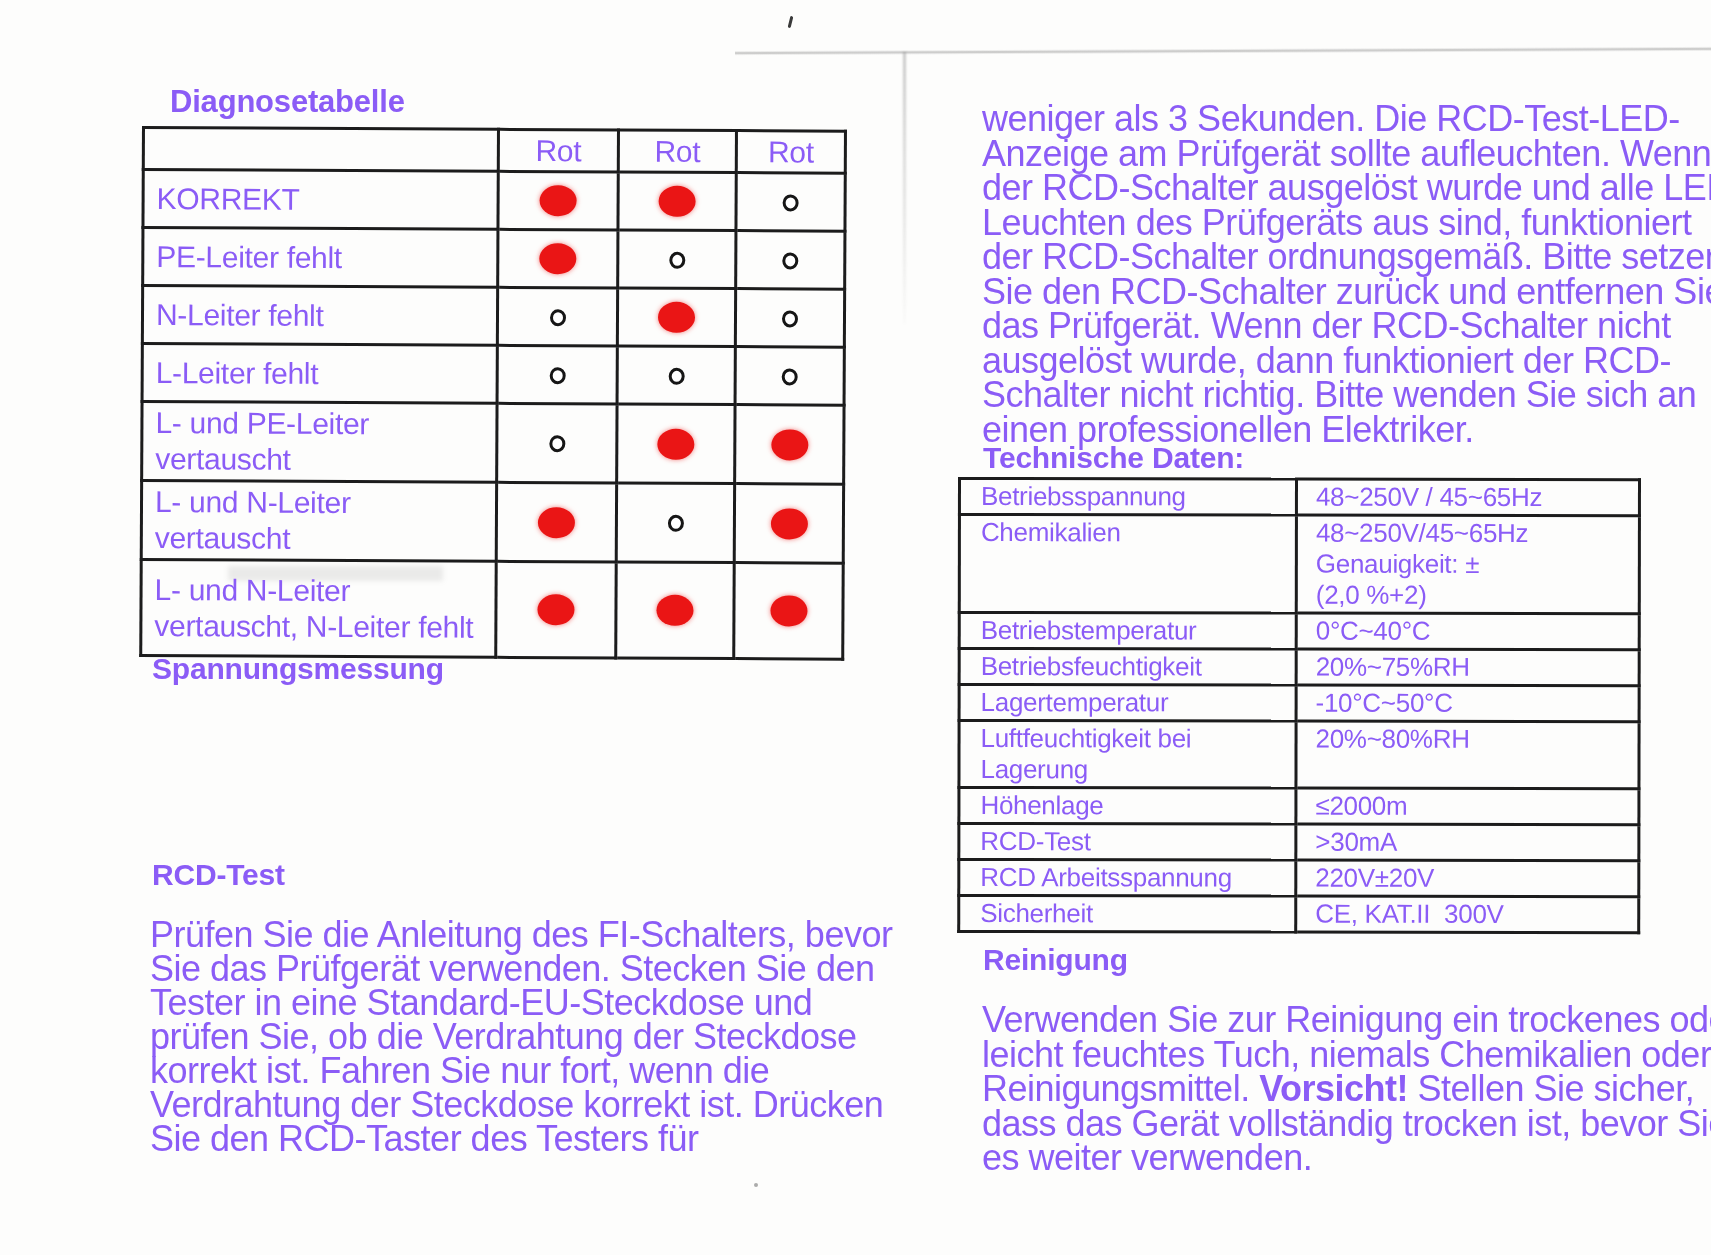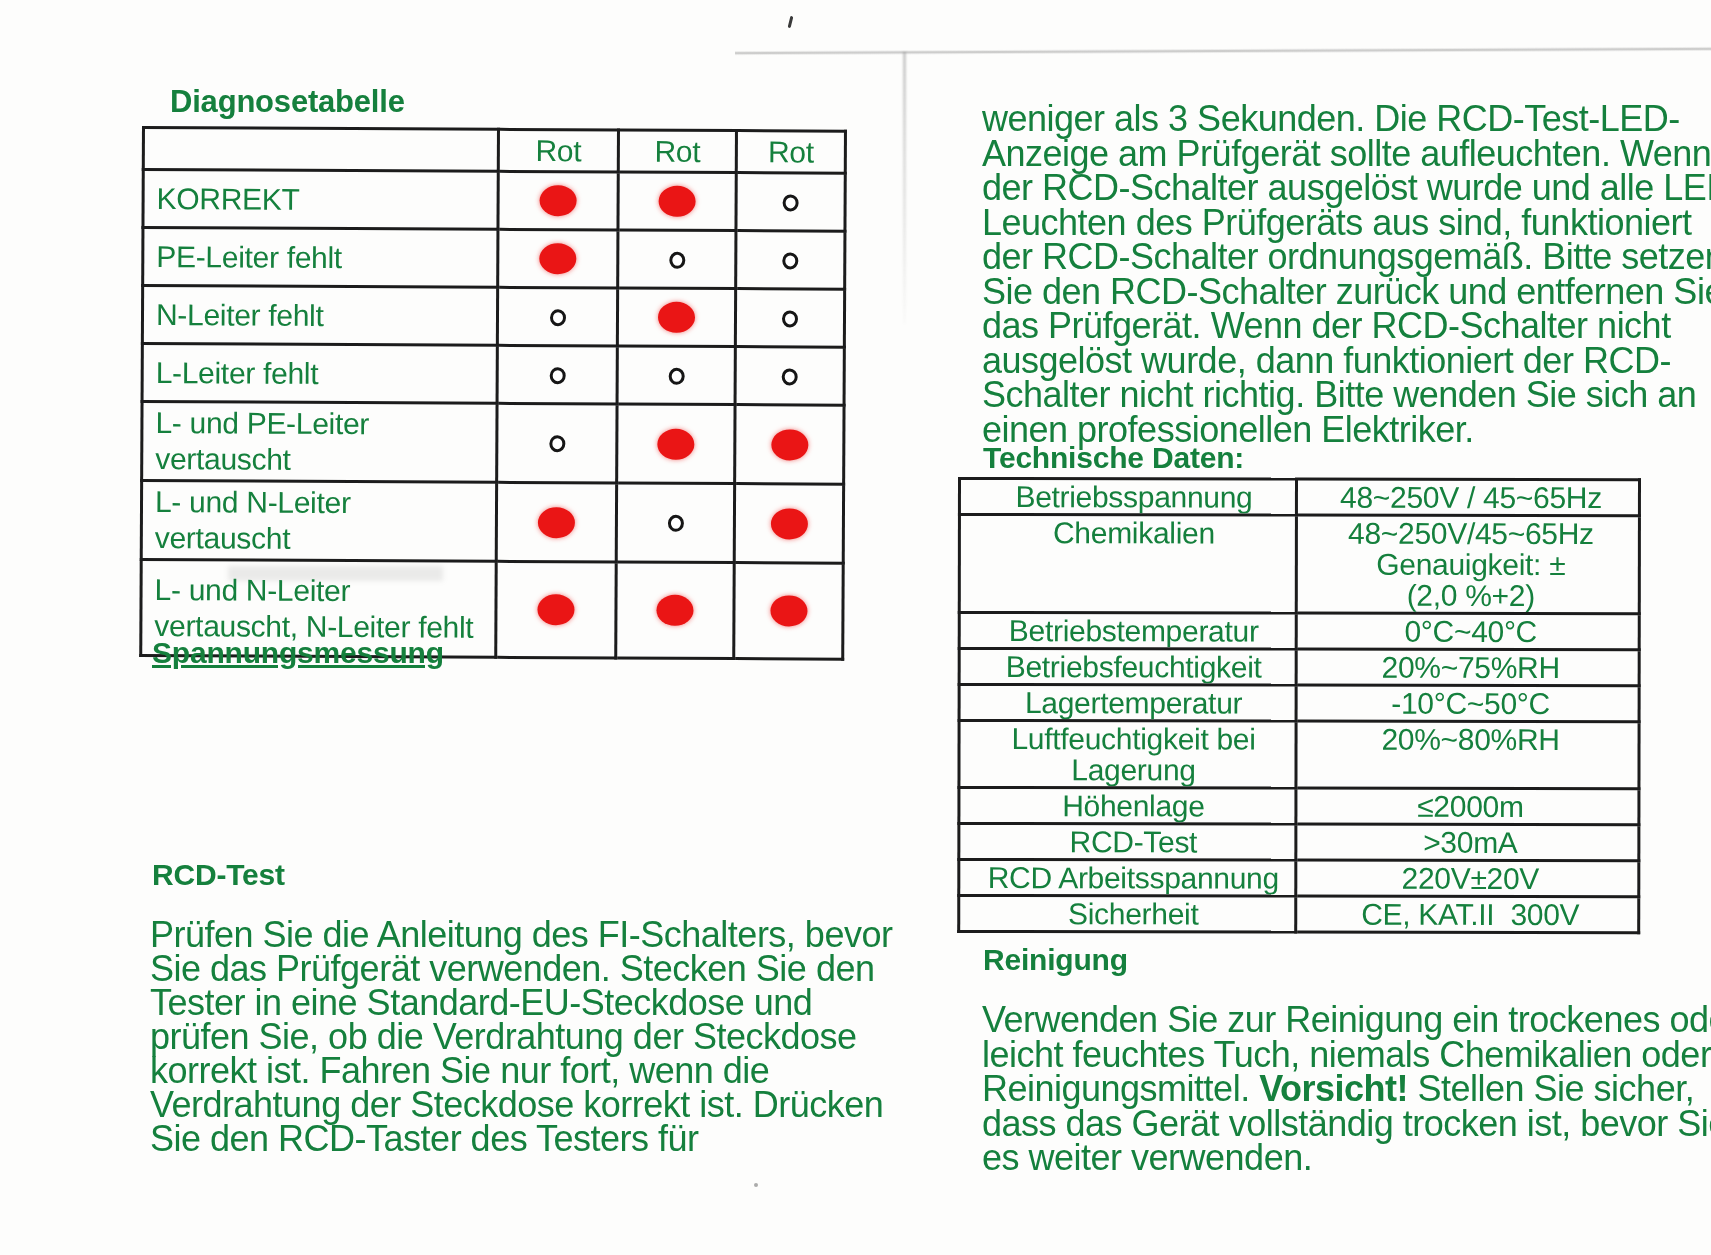--- a/index.html
+++ b/index.html
@@ -2,21 +2,21 @@
 <html><head>
 <meta charset="utf-8">
 <style>
   html,body{margin:0;padding:0;background:#e9e9e9;}
   .page{
     position:relative;
     width:1711px;height:1255px;
     background:#fdfdfc;
     overflow:hidden;
     font-family:"Liberation Sans","DejaVu Sans",sans-serif;
-    color:#15803d;
+    color:#8b5cf6;
   }
   
   .h{
     position:absolute;
     font-size:30px;font-weight:bold;
     letter-spacing:-0.2px;
     white-space:pre;
   }
   .para{
     position:absolute;
@@ -67,24 +67,23 @@
   
   .tech{
     position:absolute;left:958px;top:477px;
     width:680px;
     transform:rotate(0.1deg);
     transform-origin:left top;
   }
   .tech td{
     border:3px solid #1c1c1c;
     vertical-align:top;
-    font-size:30px;line-height:31px;
+    font-size:26px;line-height:31px;
     letter-spacing:-0.3px;
     overflow:hidden;
-    text-align:center;
   }
   .tech td.tl{padding:1px 8px 1px 20px;}
   .tech td.tv{padding:1px 12px 1px 18px;white-space:pre;}
   .tech tr.s{height:33px;}
   .tech tr.m2{height:66px;}
   .tech tr.m3{height:97px;}
   .tech tr.sl{height:36px;}
   
   .fold-h{
     position:absolute;left:735px;top:49px;width:976px;height:4px;
@@ -174,21 +173,21 @@
     </tr>
     <tr class="h3">
       <td class="lbl">L- und N-Leiter vertauscht, N-Leiter fehlt</td>
       <td class="led"><span class="dot led-on"></span></td>
       <td class="led"><span class="dot led-on"></span></td>
       <td class="led"><span class="dot led-on"></span></td>
     </tr>
   </tbody>
     </table>
 
-  <div class="h" style="left:152px;top:636px;text-decoration:underline;">Spannungsmessung</div>
+  <div class="h" style="left:152px;top:652px;">Spannungsmessung</div>
 
   <div class="h" style="left:152px;top:858px;">RCD-Test</div>
   <p class="para" style="left:150px;top:882px;">Prüfen Sie die Anleitung des FI-Schalters, bevor
 Sie das Prüfgerät verwenden. Stecken Sie den
 Tester in eine Standard-EU-Steckdose und
 prüfen Sie, ob die Verdrahtung der Steckdose
 korrekt ist. Fahren Sie nur fort, wenn die
 Verdrahtung der Steckdose korrekt ist. Drücken
 Sie den RCD-Taster des Testers für</p>
 

